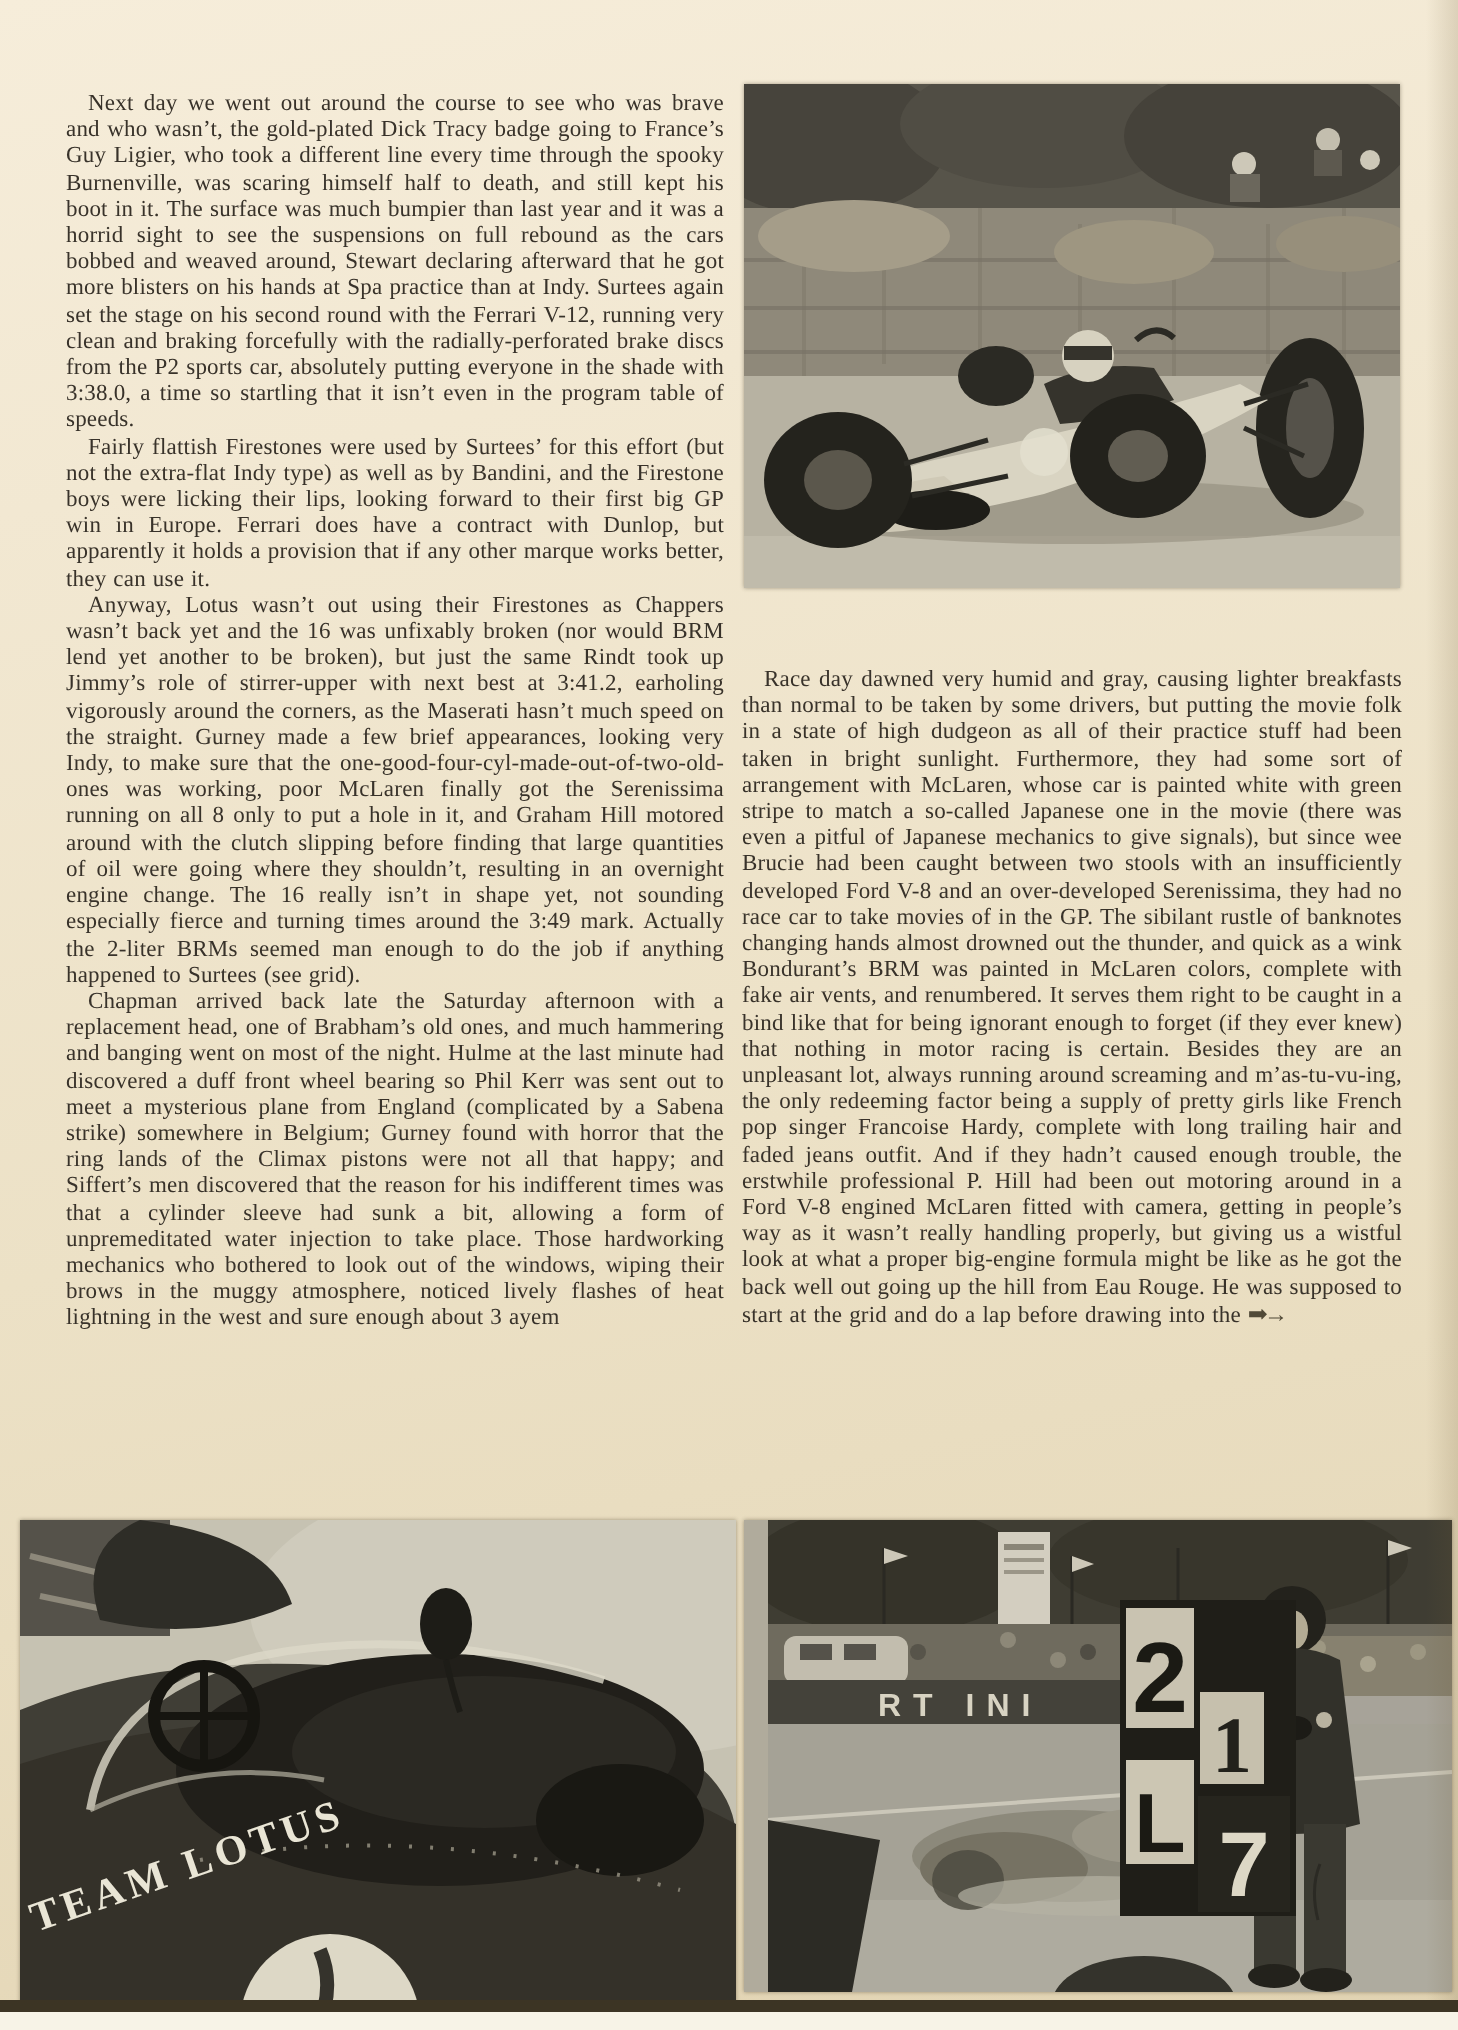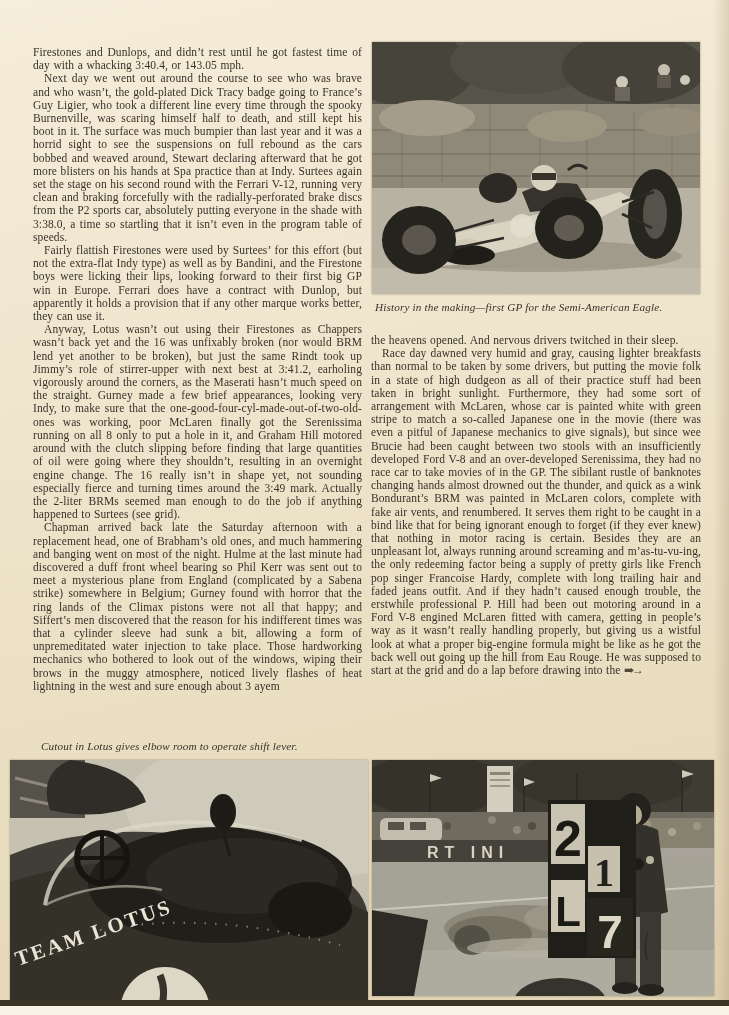--- a/index.html
+++ b/index.html
@@ -27,21 +27,20 @@
   .photo svg { display:block; width:100%; height:100%; }
   svg text { font-family:"Liberation Sans","DejaVu Sans",sans-serif; }
   svg text.serifed { font-family:"Liberation Serif","DejaVu Serif",serif; }
 </style>
 </head>
 <body>
 
 <div class="page">
 
   <div class="col" style="left:33px; top:46px; height:698px;">
-      <p class="noindent"><span>Firestones and Dunlops, and didn’t rest until he got fastest time of day with a whacking 3:40.4, or 143.05 mph.</span></p>
       <p><span>Next day we went out around the course to see who was brave and who wasn’t, the gold-plated Dick Tracy badge going to France’s Guy Ligier, who took a different line every time through the spooky Burnenville, was scaring himself half to death, and still kept his boot in it. The surface was much bumpier than last year and it was a horrid sight to see the suspensions on full rebound as the cars bobbed and weaved around, Stewart declaring afterward that he got more blisters on his hands at Spa practice than at Indy. Surtees again set the stage on his second round with the Ferrari V-12, running very clean and braking forcefully with the radially-perforated brake discs from the P2 sports car, absolutely putting everyone in the shade with 3:38.0, a time so startling that it isn’t even in the program table of speeds.</span></p>
       <p><span>Fairly flattish Firestones were used by Surtees’ for this effort (but not the extra-flat Indy type) as well as by Bandini, and the Firestone boys were licking their lips, looking forward to their first big GP win in Europe. Ferrari does have a contract with Dunlop, but apparently it holds a provision that if any other marque works better, they can use it.</span></p>
       <p><span>Anyway, Lotus wasn’t out using their Firestones as Chappers wasn’t back yet and the 16 was unfixably broken (nor would BRM lend yet another to be broken), but just the same Rindt took up Jimmy’s role of stirrer-upper with next best at 3:41.2, earholing vigorously around the corners, as the Maserati hasn’t much speed on the straight. Gurney made a few brief appearances, looking very Indy, to make sure that the one-good-four-cyl-made-out-of-two-old-ones was working, poor McLaren finally got the Serenissima running on all 8 only to put a hole in it, and Graham Hill motored around with the clutch slipping before finding that large quantities of oil were going where they shouldn’t, resulting in an overnight engine change. The 16 really isn’t in shape yet, not sounding especially fierce and turning times around the 3:49 mark. Actually the 2-liter BRMs seemed man enough to do the job if anything happened to Surtees (see grid).</span></p>
       <p><span>Chapman arrived back late the Saturday afternoon with a replacement head, one of Brabham’s old ones, and much hammering and banging went on most of the night. Hulme at the last minute had discovered a duff front wheel bearing so Phil Kerr was sent out to meet a mysterious plane from England (complicated by a Sabena strike) somewhere in Belgium; Gurney found with horror that the ring lands of the Climax pistons were not all that happy; and Siffert’s men discovered that the reason for his indifferent times was that a cylinder sleeve had sunk a bit, allowing a form of unpremeditated water injection to take place. Those hardworking mechanics who bothered to look out of the windows, wiping their brows in the muggy atmosphere, noticed lively flashes of heat lightning in the west and sure enough about 3 ayem</span></p>
     </div>
 
   <div class="photo" style="left:372px; top:42px; width:328px; height:252px;">
     <svg viewBox="0 0 328 252" preserveAspectRatio="none">
       <rect width="328" height="252" fill="#b4ae9e"></rect>
       <rect width="328" height="78" fill="#57544a"></rect>
@@ -74,28 +73,25 @@
       <path d="M196 128 q10 -9 19 -1" stroke="#2b2a24" stroke-width="3" fill="none"></path>
       <ellipse cx="197" cy="186" rx="34" ry="31" fill="#23221c"></ellipse>
       <ellipse cx="197" cy="186" rx="15" ry="13" fill="#615d52"></ellipse>
       <ellipse cx="47" cy="198" rx="37" ry="34" fill="#24231d"></ellipse>
       <ellipse cx="47" cy="198" rx="17" ry="15" fill="#5b574c"></ellipse>
       <path d="M80 190 L122 178 M84 206 L132 196 M250 160 L282 150 M250 172 L280 186" stroke="#2b2a24" stroke-width="2.5" fill="none"></path>
       <circle cx="150" cy="184" r="12" fill="#e3dfcf" opacity="0.85"></circle>
     </svg>
   </div>
 
-  <div class="caption" style="left:375px; top:301px; width:328px;">History in the making—first GP for the Semi-American Eagle.</div>
 
   <div class="col" style="left:371px; top:334px; width:330px; height:400px;">
-      <p class="noindent"><span>the heavens opened. And nervous drivers twitched in their sleep.</span></p>
       <p><span>Race day dawned very humid and gray, causing lighter breakfasts than normal to be taken by some drivers, but putting the movie folk in a state of high dudgeon as all of their practice stuff had been taken in bright sunlight. Furthermore, they had some sort of arrangement with McLaren, whose car is painted white with green stripe to match a so-called Japanese one in the movie (there was even a pitful of Japanese mechanics to give signals), but since wee Brucie had been caught between two stools with an insufficiently developed Ford V-8 and an over-developed Serenissima, they had no race car to take movies of in the GP. The sibilant rustle of banknotes changing hands almost drowned out the thunder, and quick as a wink Bondurant’s BRM was painted in McLaren colors, complete with fake air vents, and renumbered. It serves them right to be caught in a bind like that for being ignorant enough to forget (if they ever knew) that nothing in motor racing is certain. Besides they are an unpleasant lot, always running around screaming and </span><span class="ital">m’as-tu-vu-ing</span><span>, the only redeeming factor being a supply of pretty girls like French pop singer Francoise Hardy, complete with long trailing hair and faded jeans outfit. And if they hadn’t caused enough trouble, the erstwhile professional P. Hill had been out motoring around in a Ford V-8 engined McLaren fitted with camera, getting in people’s way as it wasn’t really handling properly, but giving us a wistful look at what a proper big-engine formula might be like as he got the back well out going up the hill from Eau Rouge. He was supposed to start at the grid and do a lap before drawing into the </span><span class="cont-arrow">➡→</span></p>
     </div>
 
-  <div class="caption" style="left:41px; top:740px; width:330px;">Cutout in Lotus gives elbow room to operate shift lever.</div>
 
   <div class="photo" style="left:10px; top:760px; width:358px; height:245px;">
     <svg viewBox="0 0 358 245" preserveAspectRatio="none">
       <rect width="358" height="245" fill="#c6c2b2"></rect>
       <ellipse cx="285" cy="45" rx="170" ry="75" fill="#cfcbbc"></ellipse>
       <rect x="0" y="0" width="75" height="58" fill="#55524a"></rect>
       <path d="M5 18 L62 32 M10 38 L58 48" stroke="#8d887a" stroke-width="3"></path>
       <path d="M60 0 Q125 8 136 42 Q92 62 40 50 Q28 14 60 0 Z" fill="#2e2d27"></path>
       <path d="M0 95 Q60 70 140 72 Q240 74 320 110 Q358 130 358 160 L358 245 L0 245 Z" fill="#403e36"></path>
       <path d="M0 122 Q80 96 170 101 Q280 110 358 152 L358 245 L0 245 Z" fill="#343129"></path>
@@ -108,21 +104,21 @@
       <path d="M92 76 V120 M70 98 H114" stroke="#161510" stroke-width="4"></path>
       <ellipse cx="213" cy="52" rx="13" ry="18" fill="#1d1c17"></ellipse>
       <path d="M213 70 Q216 84 220 96" stroke="#1d1c17" stroke-width="3" fill="none"></path>
       <path d="M90 170 Q200 150 330 185" stroke="#8d887a" stroke-width="2" stroke-dasharray="1.5 9" fill="none" opacity="0.9"></path>
       <circle cx="155" cy="252" r="45" fill="#ddd8c6"></circle>
       <path d="M150 215 q6 14 2 30" stroke="#35332c" stroke-width="7" fill="none"></path>
       <text class="serifed" x="8" y="206" transform="rotate(-19 8 206)" font-size="21" font-weight="bold" letter-spacing="2.5" fill="#e9e5d5">TEAM LOTUS</text>
     </svg>
   </div>
 
-  <div class="photo" style="left:372px; top:760px; width:342px; height:236px;">
+  <div class="photo" style="left:372px; top:760px; width:342px; height:236px;padding-left:12px;">
     <svg viewBox="0 0 342 236" preserveAspectRatio="none">
       <rect width="342" height="236" fill="#a7a399"></rect>
       <rect width="342" height="70" fill="#3f3d33"></rect>
       <ellipse cx="60" cy="25" rx="70" ry="32" fill="#353329"></ellipse>
       <ellipse cx="230" cy="20" rx="90" ry="30" fill="#38362c"></ellipse>
       <rect x="115" y="6" width="26" height="46" fill="#d3cec0"></rect>
       <rect x="118" y="12" width="20" height="3" fill="#8a8577"></rect>
       <rect x="118" y="19" width="20" height="2" fill="#9b9688"></rect>
       <rect x="118" y="25" width="20" height="2" fill="#9b9688"></rect>
       <path d="M58 14 V56 M152 18 V56 M205 14 V56 M310 10 V60" stroke="#2a2923" stroke-width="1.5"></path>

